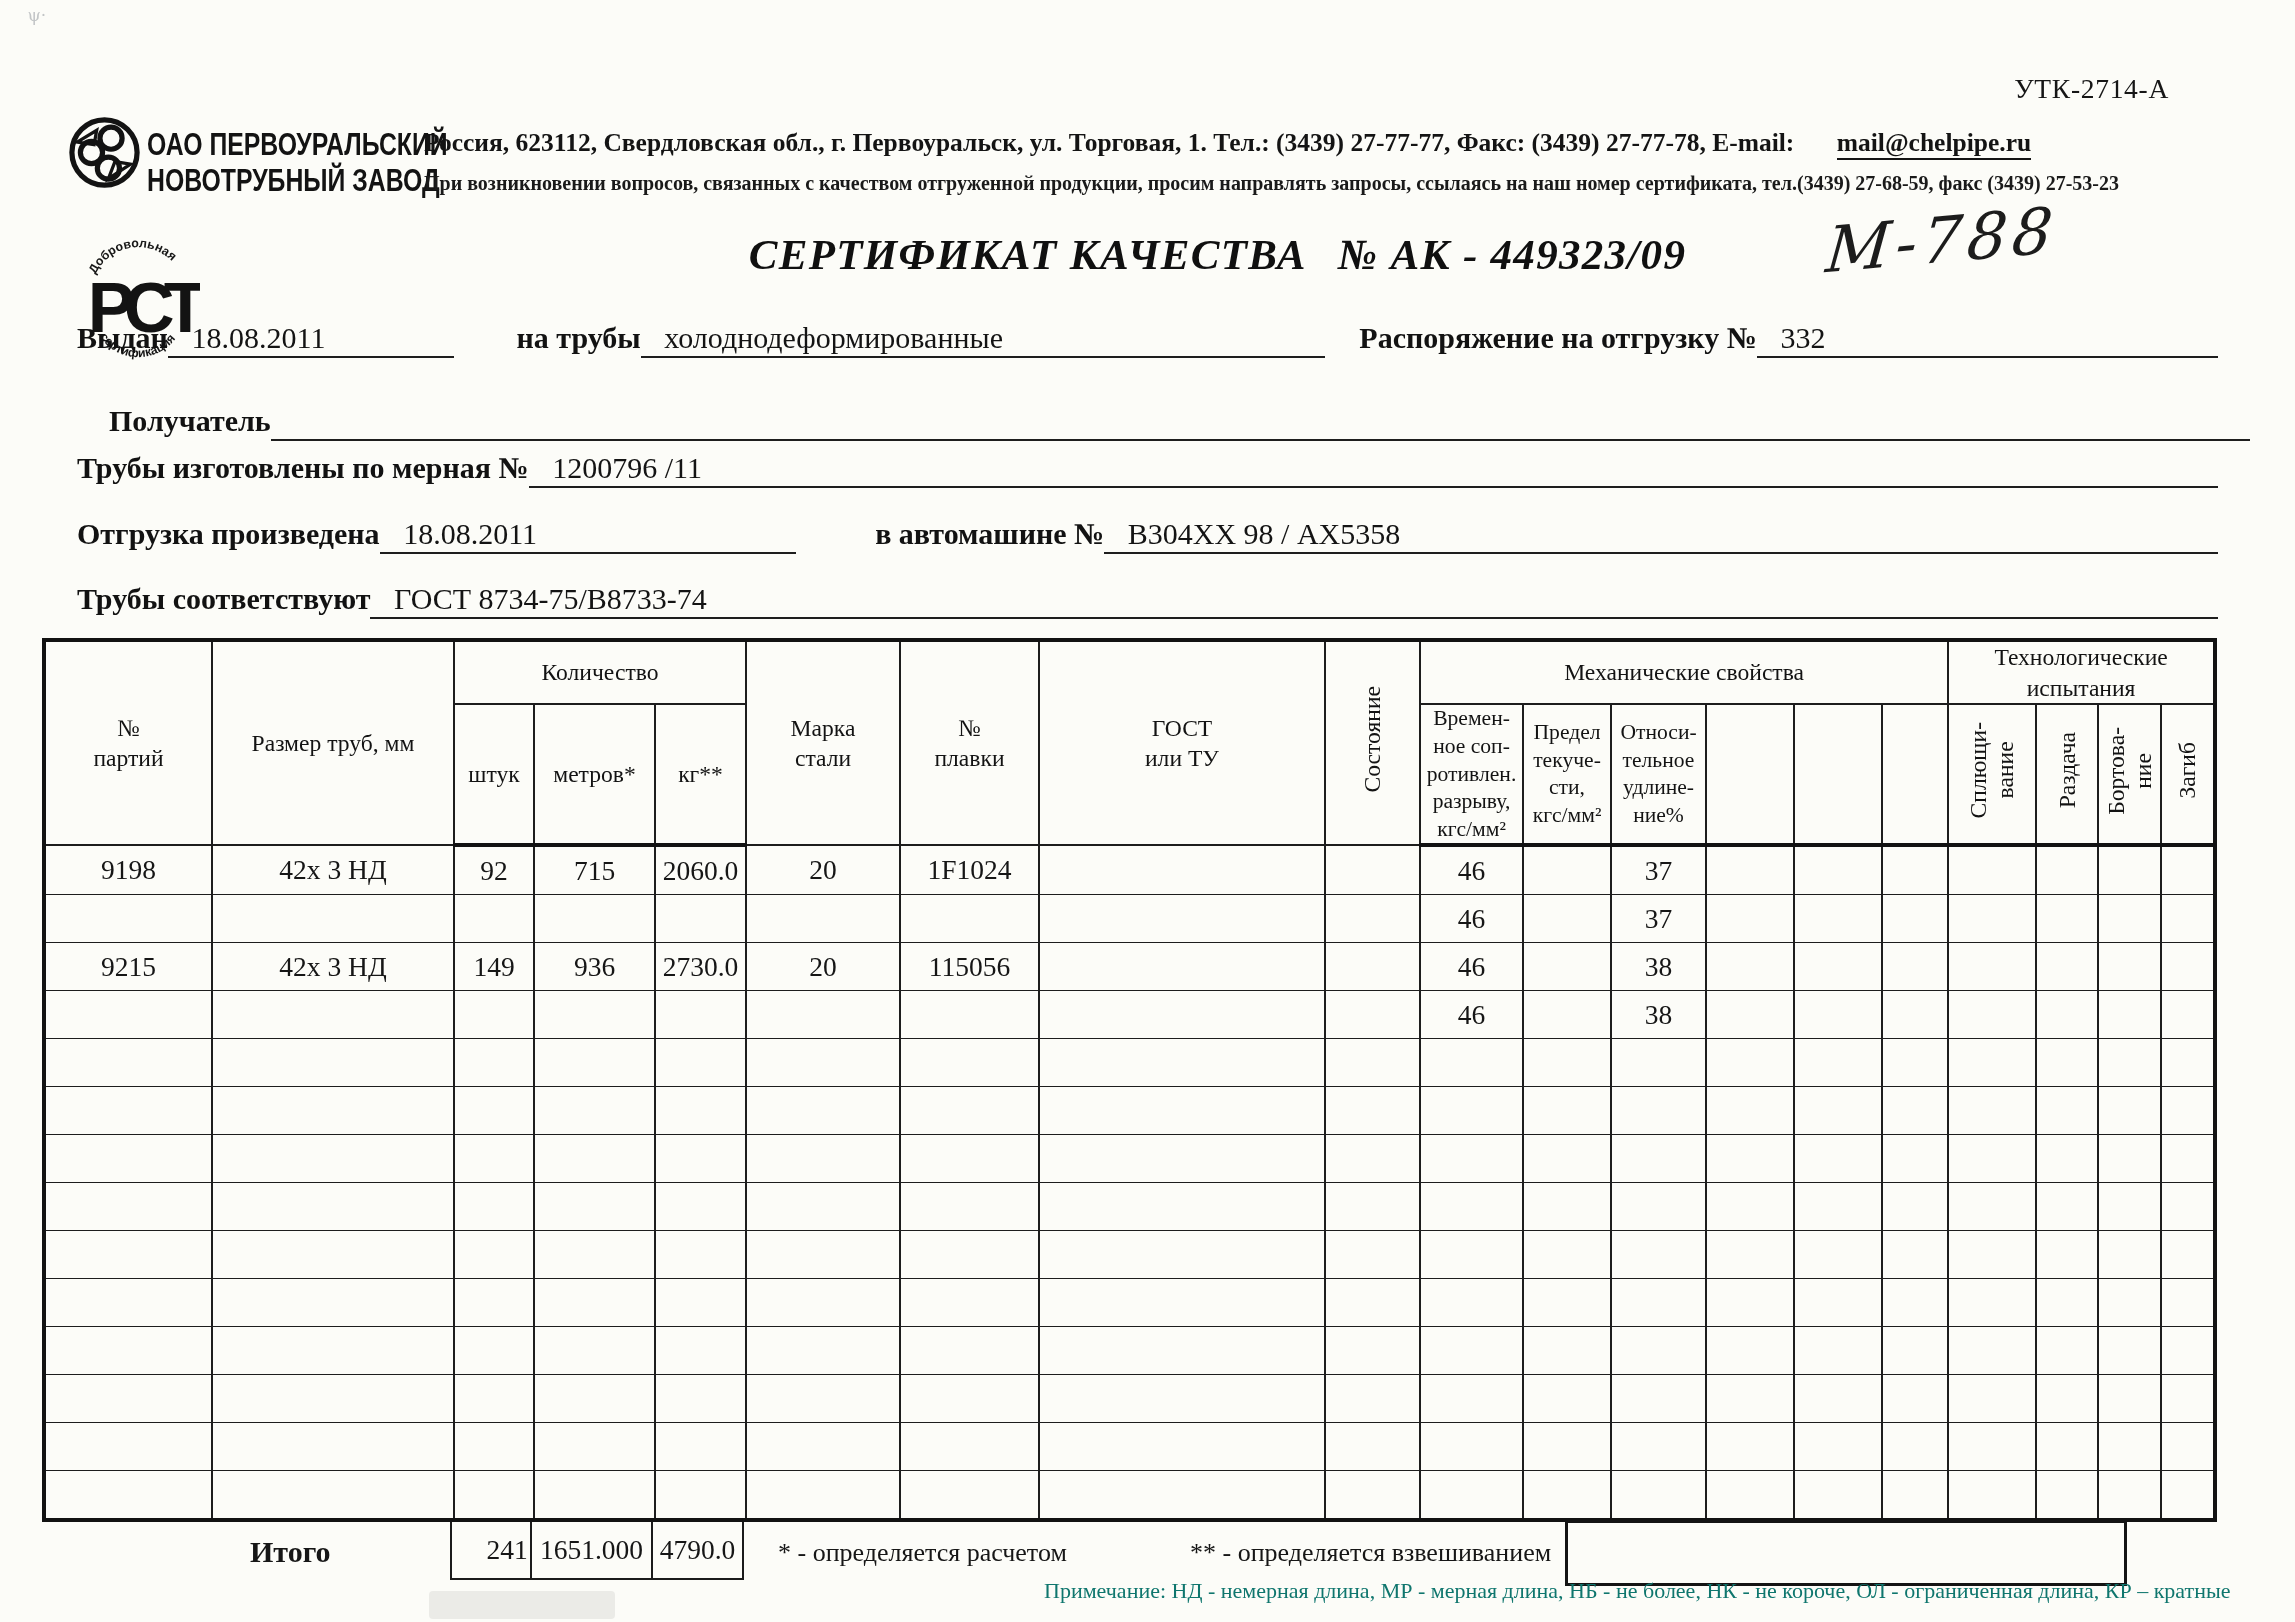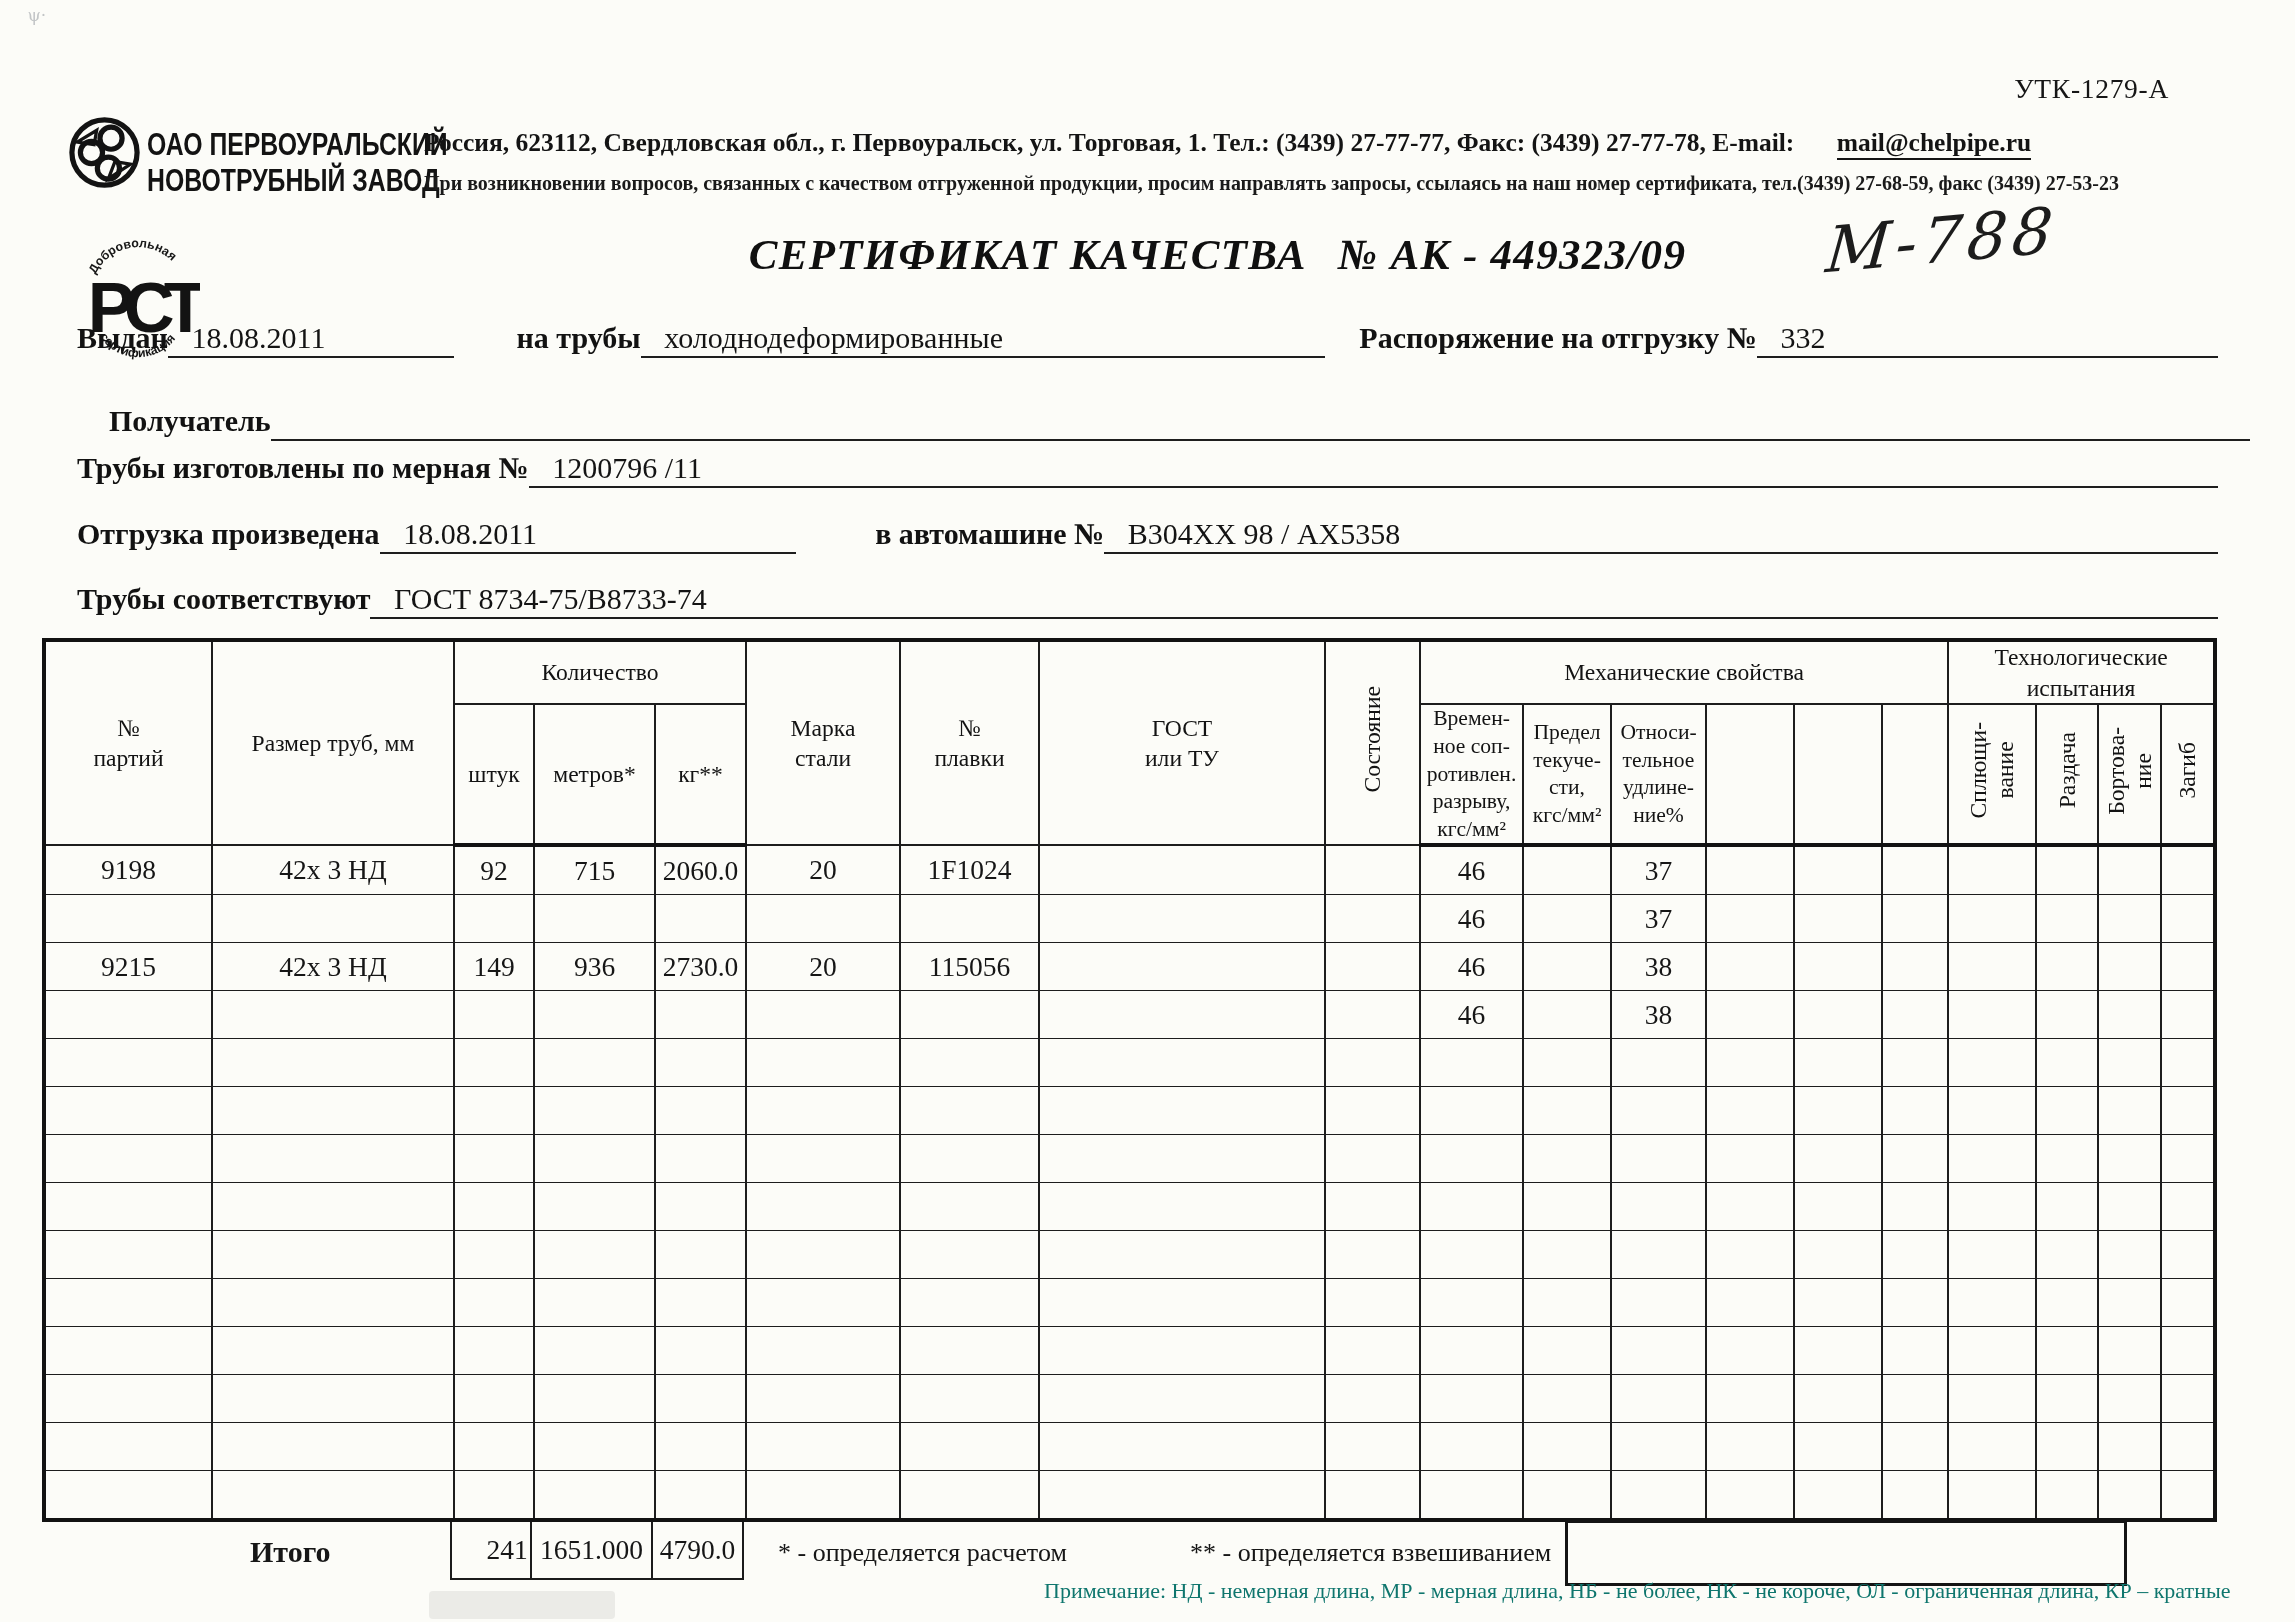--- a/index.html
+++ b/index.html
@@ -65,21 +65,21 @@
   }
   .footnote{font-size:26px;white-space:nowrap;color:#161616;}
   .empty-box{border:3.9px solid #141414;background:transparent;}
   .bottom-note{font-size:22px;white-space:nowrap;color:#0f766e;}
   .smudge{background:#d6d6d2;opacity:.45;border-radius:3.9px;}
   .artifact{opacity:.5;color:#8a8f96;font-size:17px;font-family:"DejaVu Serif",serif;}
 </style>
 </head>
 <body>
 
-<div class="abs form-code" style="top:73px; right:126px;">УТК-1279-А</div>
+<div class="abs form-code" style="top:73px; right:126px;">УТК-2714-А</div>
 
 <div class="abs artifact" style="left:27.5px; top:5.2px;">ψ·</div>
 
 <div class="abs pipe-logo" style="left:68px; top:116px; width:73px; height:73px;">
   <svg width="73" height="73" viewBox="0 0 112 112">
     <circle cx="56" cy="56" r="50" fill="none" stroke="#131313" stroke-width="8"></circle>
     <circle cx="66" cy="34" r="17" fill="none" stroke="#131313" stroke-width="8"></circle>
     <circle cx="36" cy="56" r="17" fill="none" stroke="#131313" stroke-width="8"></circle>
     <circle cx="62" cy="80" r="17" fill="none" stroke="#131313" stroke-width="8"></circle>
     <path d="M14 40 L44 22 L40 44 Z" fill="none" stroke="#131313" stroke-width="5"></path>

